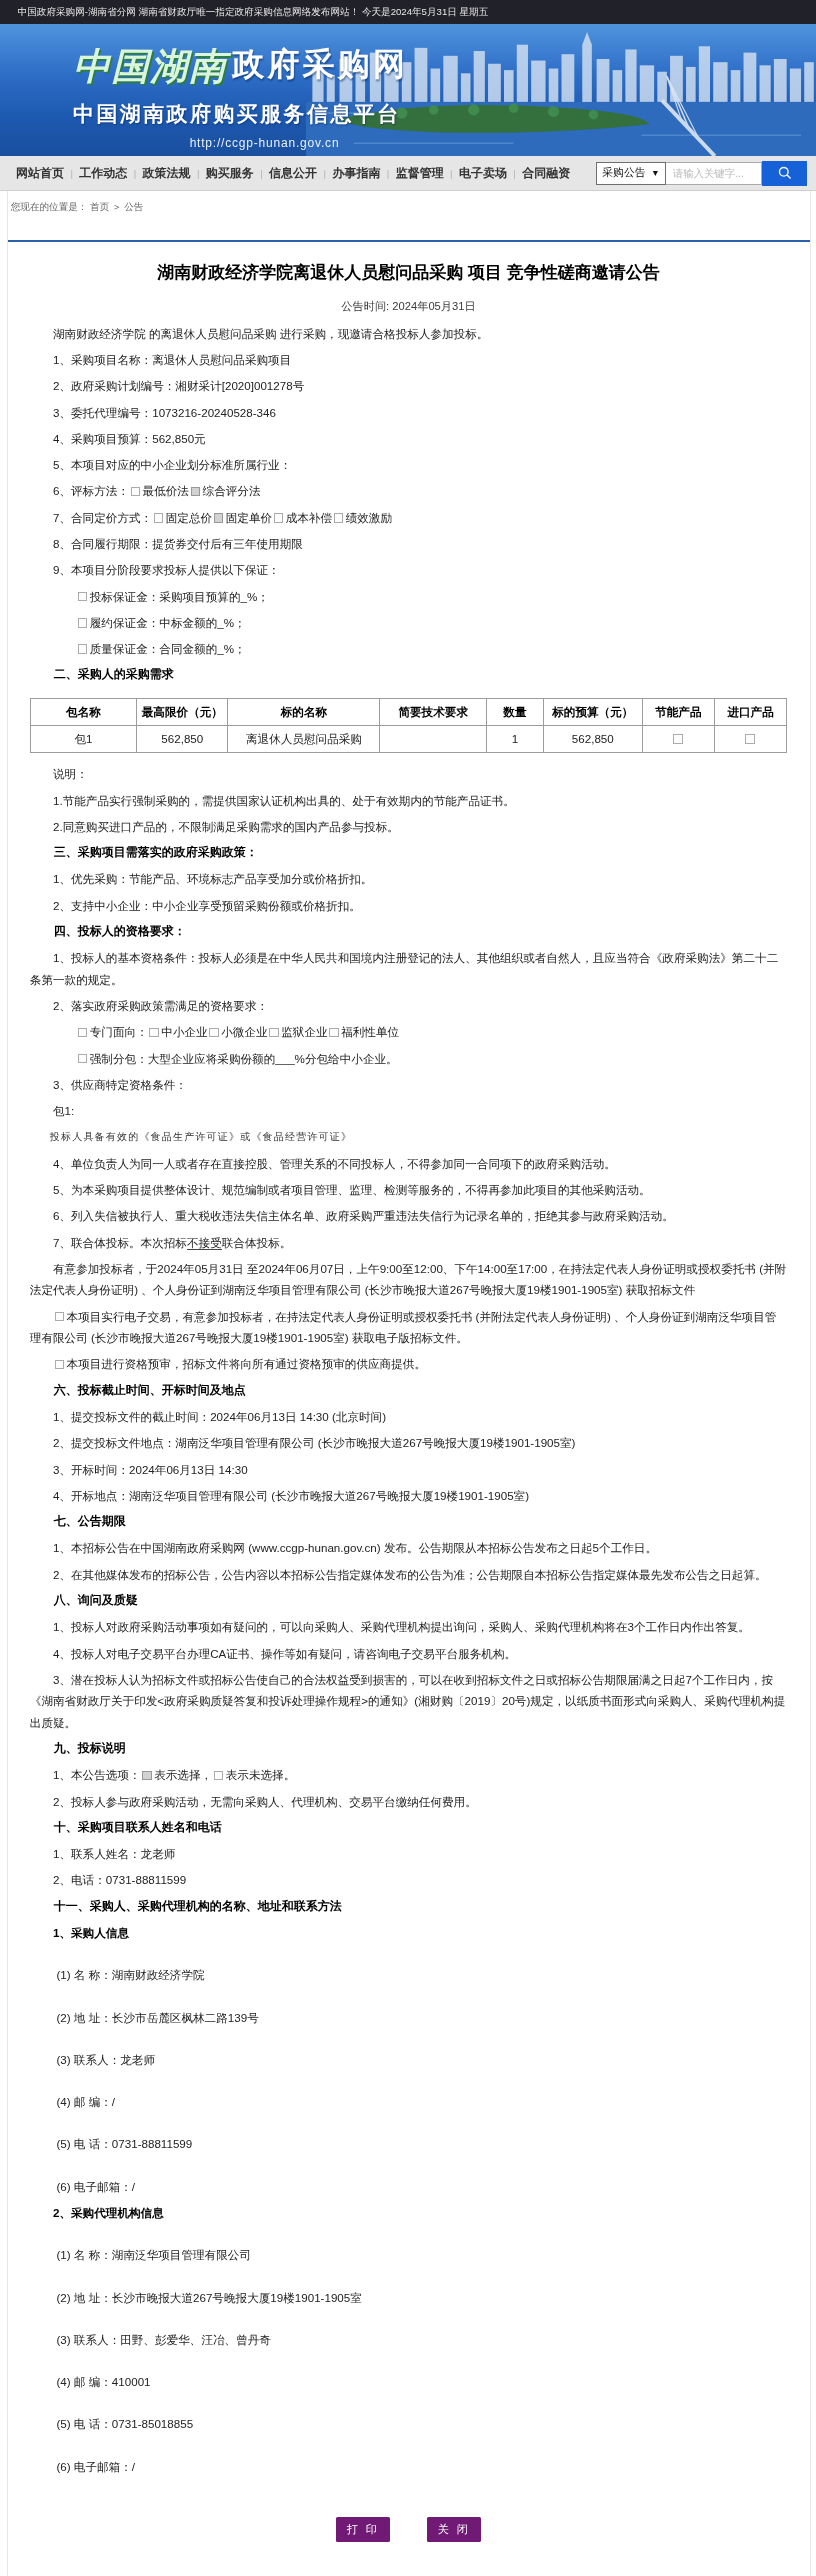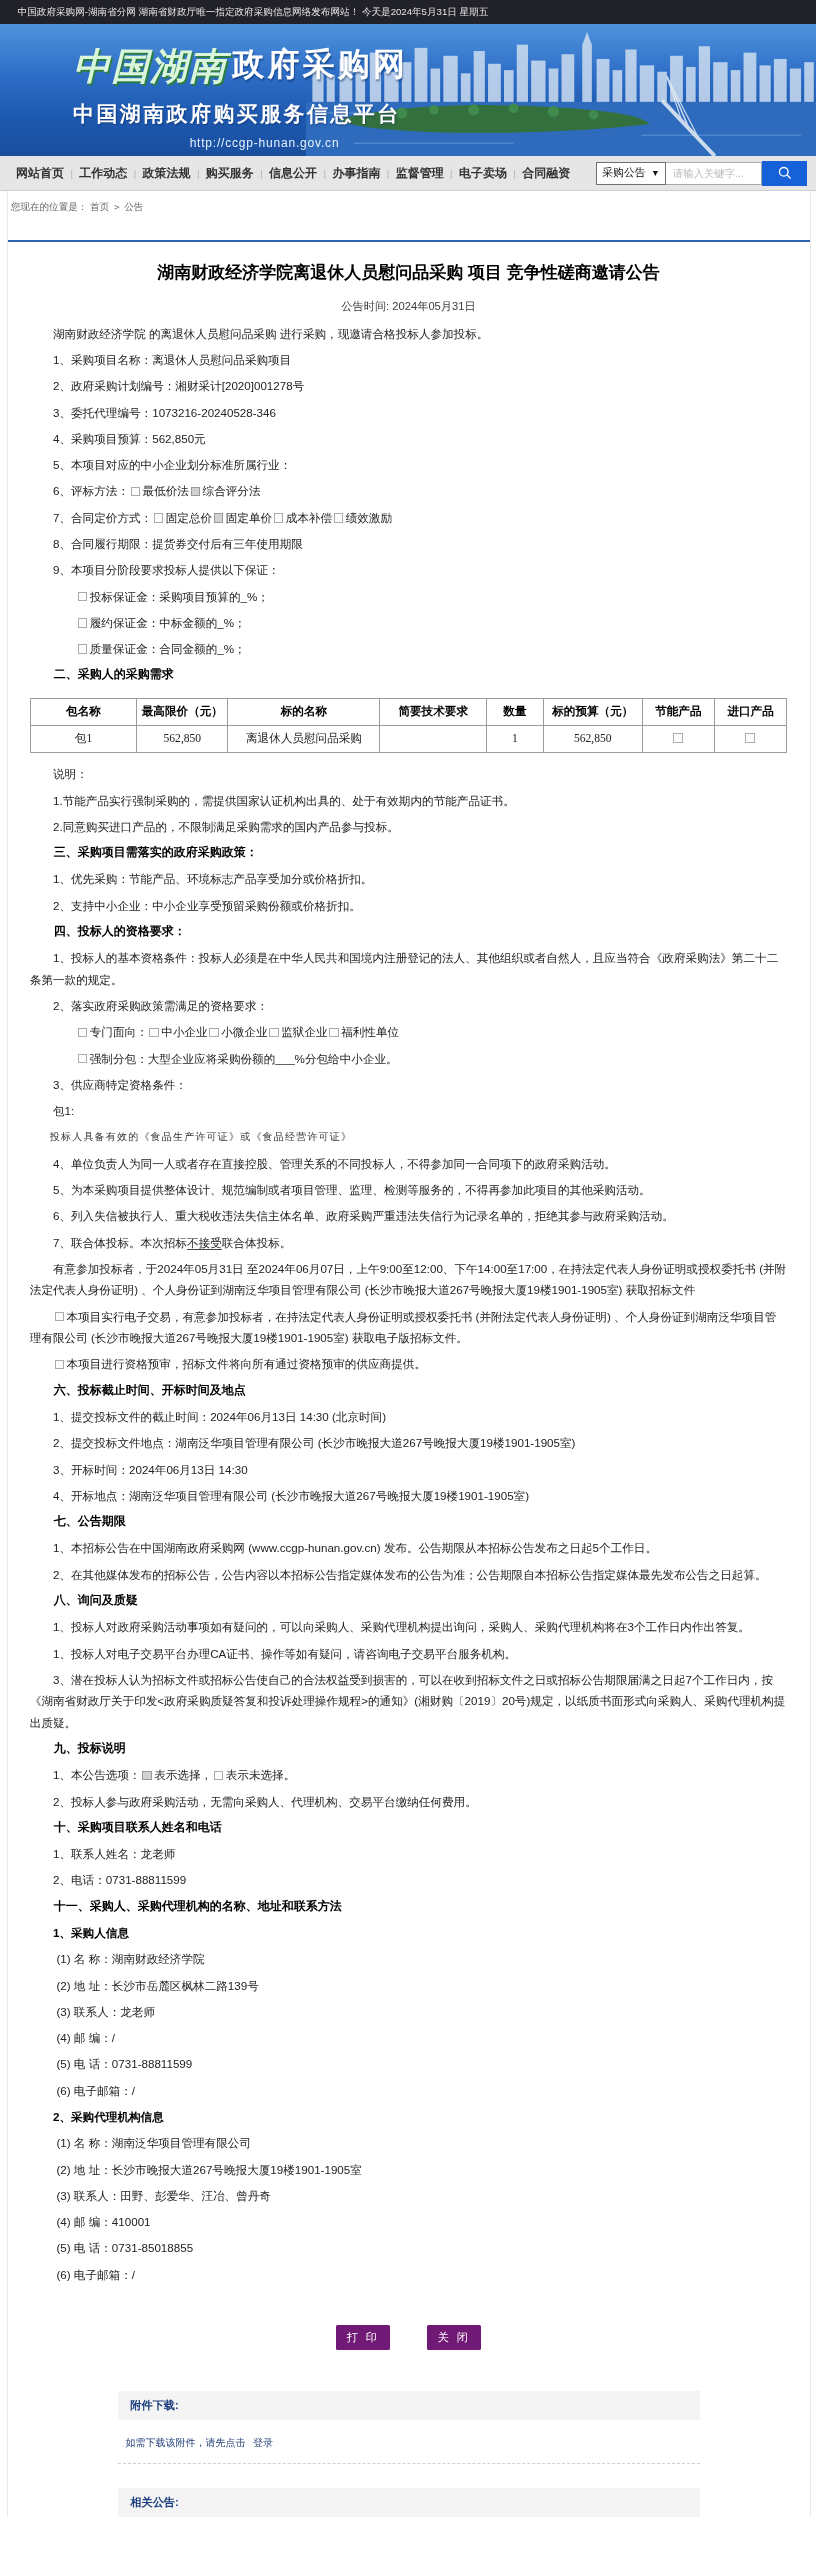--- a/index.html
+++ b/index.html
@@ -69,33 +69,33 @@
     text-align:center; font-size:17px; font-weight:bold; color:#000;
     margin:19px 48px 0; line-height:24px;
   }
   .pub-date { text-align:center; font-size:11.2px; color:#3c3c3c; margin-top:13.6px; }
   
   .article { padding:6.4px 22.3px 0; }
   .ln { font-size:11.6px; line-height:21.5px; padding:2.4px 0; text-indent:2em; color:#222; word-break:break-all; }
   .ln.h  { font-weight:bold; color:#000; font-size:12px; }
   .ln.h2 { font-weight:bold; color:#000; }
   .ln.sub { text-indent:4em; }
-  .ln.c { text-indent:2.3em; }
+  .ln.c { text-indent:2.3em;margin-top:16px; }
   .ln.small { font-size:10px; letter-spacing:1.2px; font-family:"Liberation Serif","DejaVu Serif",serif; color:#333; }
   .useg { border-bottom:0.8px solid #444; white-space:pre; }
   .cb {
     display:inline-block; width:9.6px; height:9.6px; border:0.8px solid #ababab;
     background:#fdfdfd; vertical-align:-0.8px; margin:0 2.4px 0 1.6px; position:relative;
   }
   .cb.on { background:#d2d2d2; border-color:#989898; }
   .cb.on::after { content:"\2713"; position:absolute; top:-6.4px; left:0.8px; font-size:9.6px; color:#6b6b6b; line-height:16px; }
   table.req { width:100%; border-collapse:collapse; margin:9.6px 0 8px; }
   table.req th, table.req td {
     border:0.8px solid #9c9c9c; text-align:center; padding:4.8px 3.2px;
-    font-size:11.6px; line-height:16px; height:27px;font-family:Liberation Serif, serif;
+    font-size:11.6px; line-height:16px; height:27px;
   }
   table.req th { font-weight:bold; color:#000; }
   
   .btn-row { text-align:center; margin-top:37px; }
   .act-btn {
     display:inline-block; min-width:46px; padding:0 10.4px; height:25px; line-height:25px;
     background:#701a75; color:#fff; font-size:11.2px; letter-spacing:2.4px;
     border:none; border-radius:1.6px; margin:0 17px; cursor:pointer;
     font-family:"Liberation Sans",sans-serif;
   }
@@ -311,21 +311,21 @@
       <div class="ln h">六、投标截止时间、开标时间及地点</div>
       <div class="ln p">1、提交投标文件的截止时间：2024年06月13日 14:30 (北京时间)</div>
       <div class="ln p">2、提交投标文件地点：湖南泛华项目管理有限公司 (长沙市晚报大道267号晚报大厦19楼1901-1905室)</div>
       <div class="ln p">3、开标时间：2024年06月13日 14:30</div>
       <div class="ln p">4、开标地点：湖南泛华项目管理有限公司 (长沙市晚报大道267号晚报大厦19楼1901-1905室)</div>
       <div class="ln h">七、公告期限</div>
       <div class="ln p">1、本招标公告在中国湖南政府采购网 (www.ccgp-hunan.gov.cn) 发布。公告期限从本招标公告发布之日起5个工作日。</div>
       <div class="ln p">2、在其他媒体发布的招标公告，公告内容以本招标公告指定媒体发布的公告为准；公告期限自本招标公告指定媒体最先发布公告之日起算。</div>
       <div class="ln h">八、询问及质疑</div>
       <div class="ln p">1、投标人对政府采购活动事项如有疑问的，可以向采购人、采购代理机构提出询问，采购人、采购代理机构将在3个工作日内作出答复。</div>
-      <div class="ln p">1、投标人对电子交易平台办理CA证书、操作等如有疑问，请咨询电子交易平台服务机构。</div>
+      <div class="ln p">4、投标人对电子交易平台办理CA证书、操作等如有疑问，请咨询电子交易平台服务机构。</div>
       <div class="ln p">3、潜在投标人认为招标文件或招标公告使自己的合法权益受到损害的，可以在收到招标文件之日或招标公告期限届满之日起7个工作日内，按《湖南省财政厅关于印发&lt;政府采购质疑答复和投诉处理操作规程&gt;的通知》(湘财购〔2019〕20号)规定，以纸质书面形式向采购人、采购代理机构提出质疑。</div>
       <div class="ln h">九、投标说明</div>
       <div class="ln p">1、本公告选项：<span class="cb on"></span>表示选择，<span class="cb"></span>表示未选择。</div>
       <div class="ln p">2、投标人参与政府采购活动，无需向采购人、代理机构、交易平台缴纳任何费用。</div>
       <div class="ln h">十、采购项目联系人姓名和电话</div>
       <div class="ln p">1、联系人姓名：龙老师</div>
       <div class="ln p">2、电话：0731-88811599</div>
       <div class="ln h">十一、采购人、采购代理机构的名称、地址和联系方法</div>
       <div class="ln h2">1、采购人信息</div>
       <div class="ln c">(1) 名 称：湖南财政经济学院</div>

